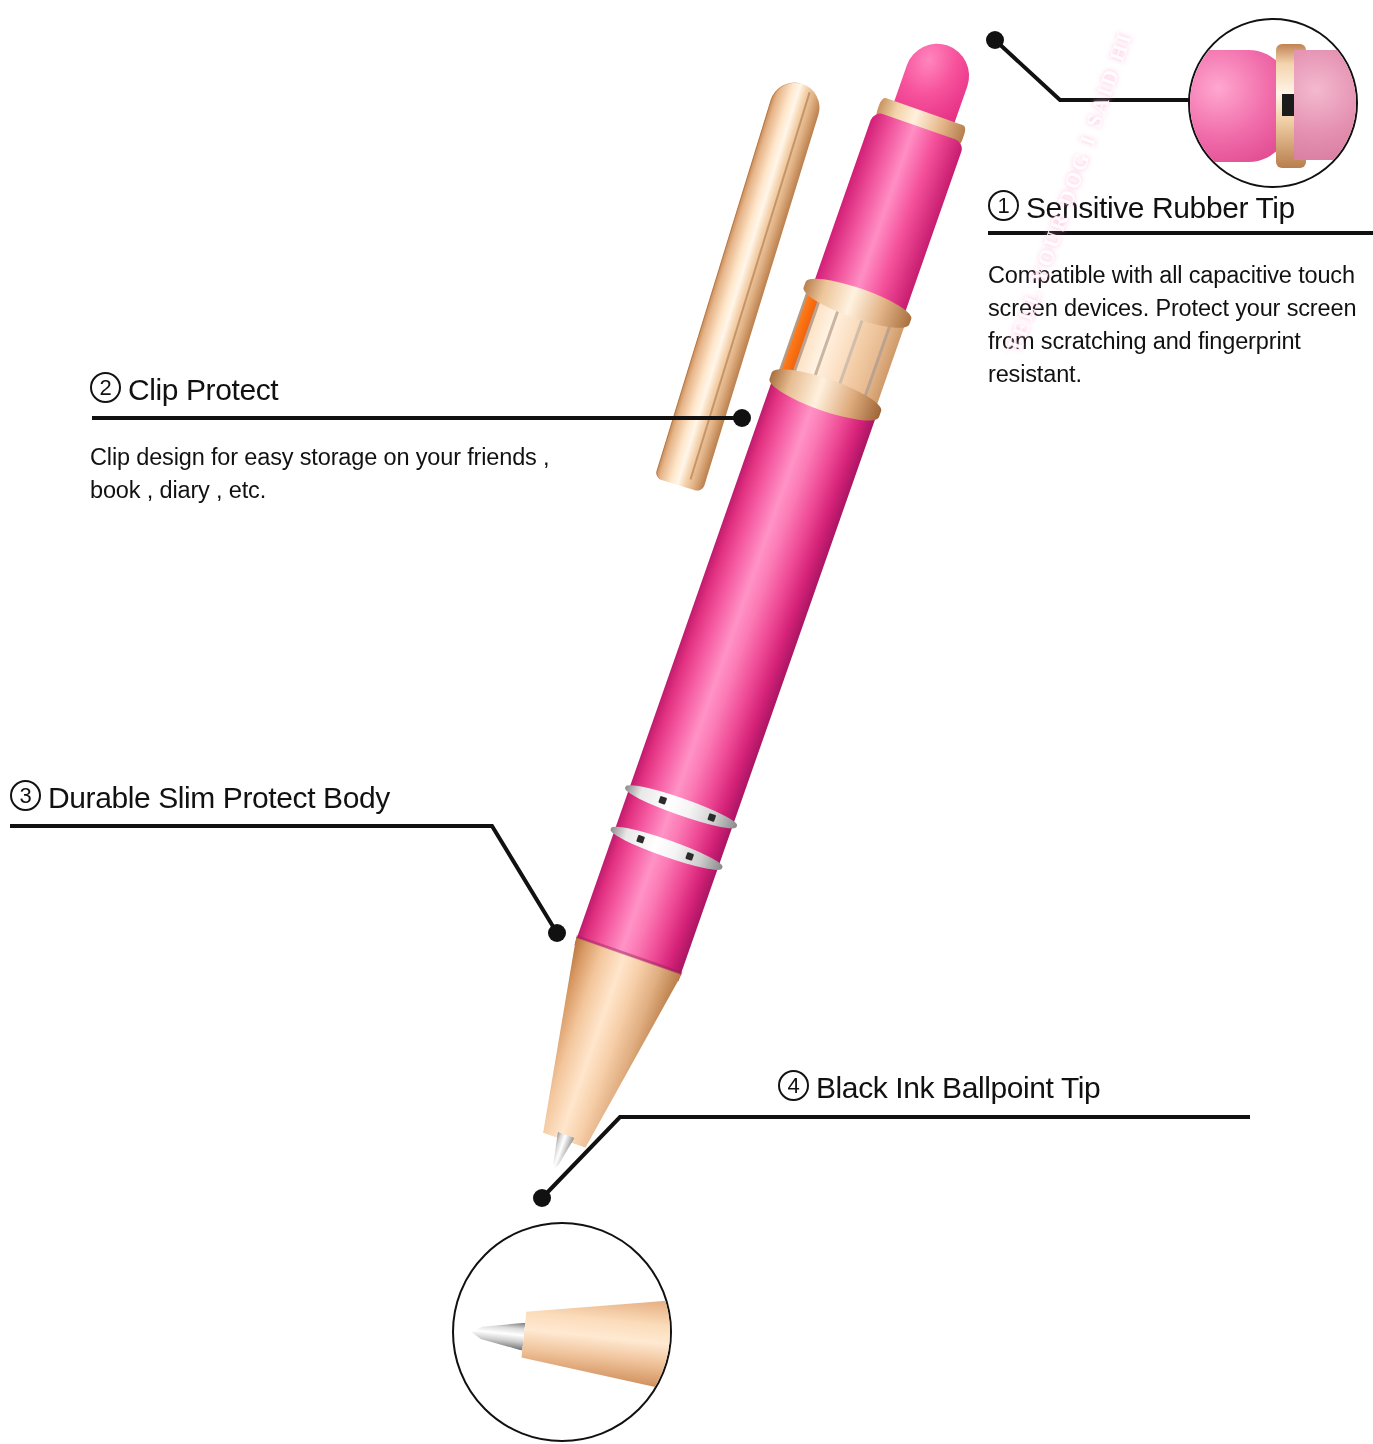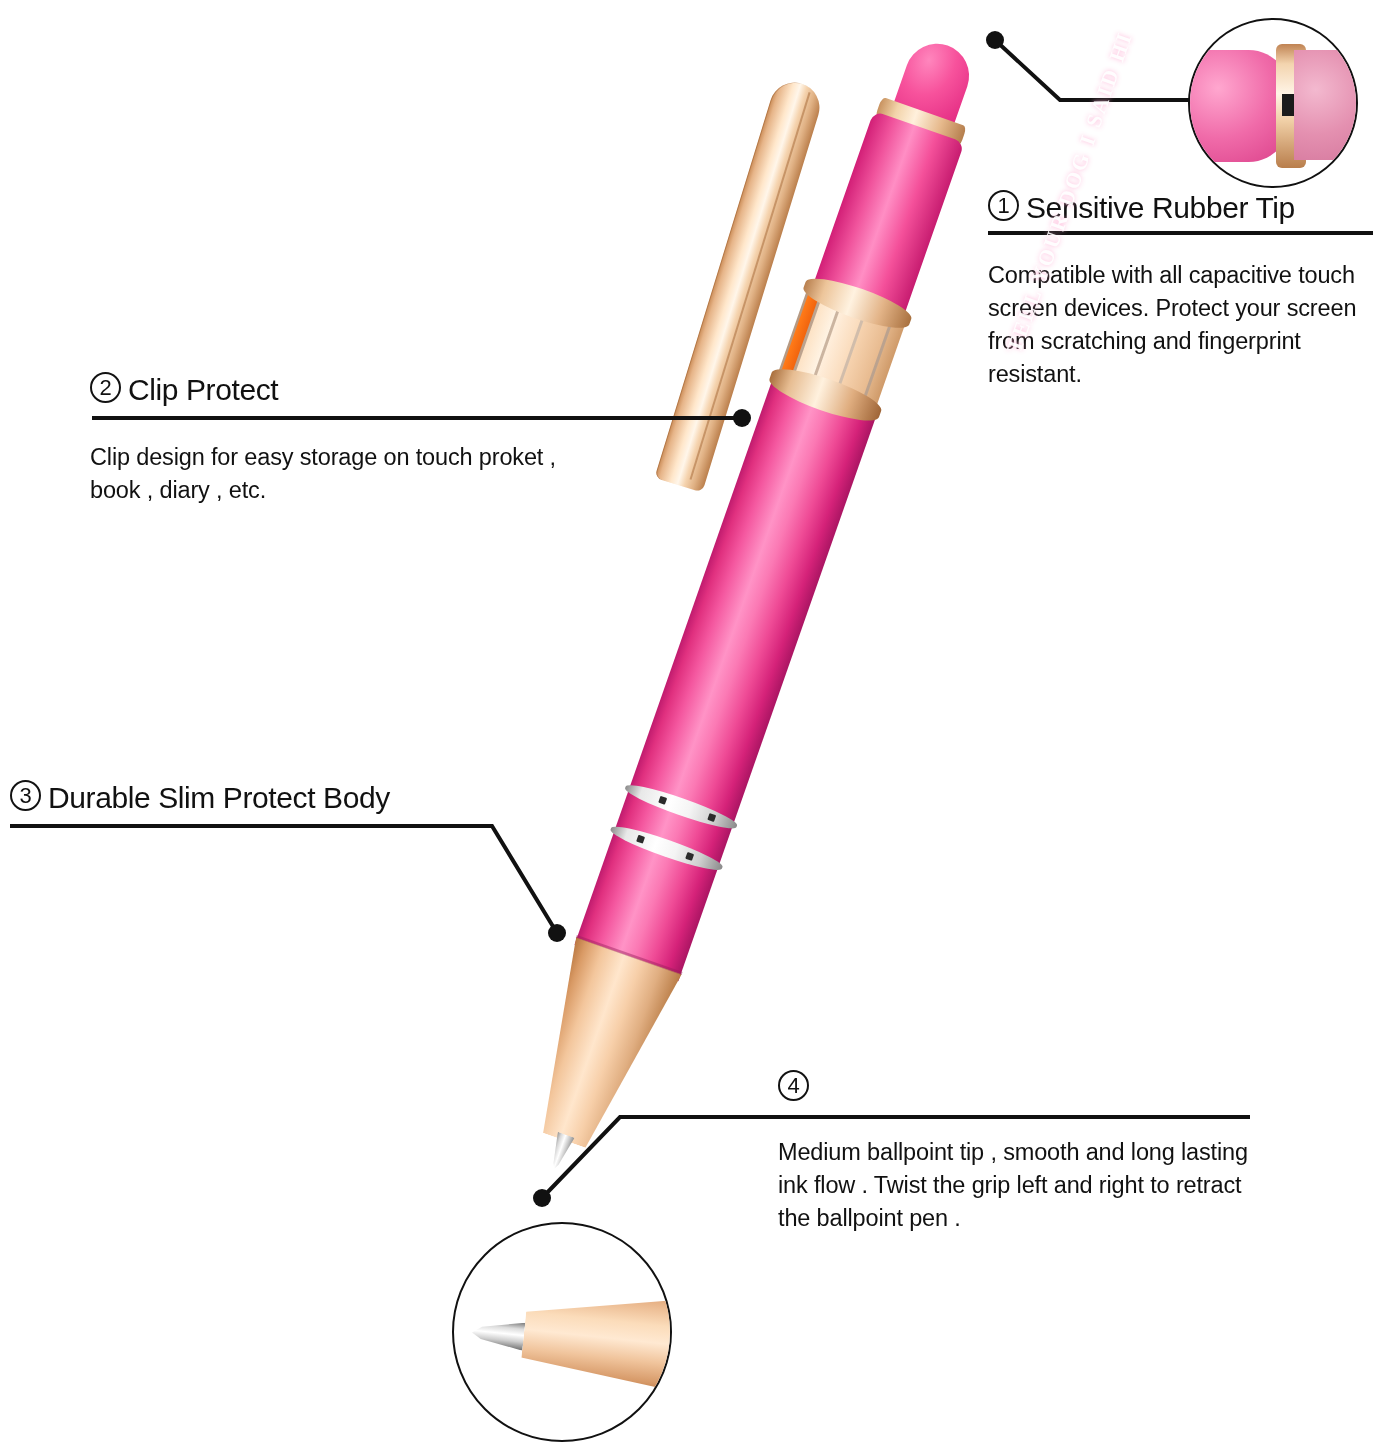--- a/index.html
+++ b/index.html
@@ -298,32 +298,32 @@
     <div class="rule"></div>
     <div class="body">Compatible with all capacitive touch screen devices. Protect your screen from scratching and fingerprint resistant.</div>
   </div>
 
   <div class="callout" id="callout-2" style="left:90px; top:372px; width:470px;">
     <div class="head">
       <span class="num">2</span>
       <span class="title">Clip Protect</span>
     </div>
     <div class="rule" style="visibility:hidden"></div>
-    <div class="body">Clip design for easy storage on touch proket , book , diary , etc.</div>
+    <div class="body">Clip design for easy storage on your friends , book , diary , etc.</div>
   </div>
 
   <div class="callout" id="callout-3" style="left:10px; top:780px; width:420px;">
     <div class="head">
       <span class="num">3</span>
       <span class="title">Durable Slim Protect Body</span>
     </div>
     <div class="rule" style="visibility:hidden"></div>
   </div>
 
   <div class="callout" id="callout-4" style="left:778px; top:1070px; width:472px;">
     <div class="head">
       <span class="num">4</span>
+      <span class="title">Black Ink Ballpoint Tip</span>
     </div>
     <div class="rule" style="visibility:hidden"></div>
-    <div class="body">Medium ballpoint tip , smooth and long lasting ink flow . Twist the grip left and right to retract the ballpoint pen .</div>
   </div>
 
 </div>
 
 </body></html>

